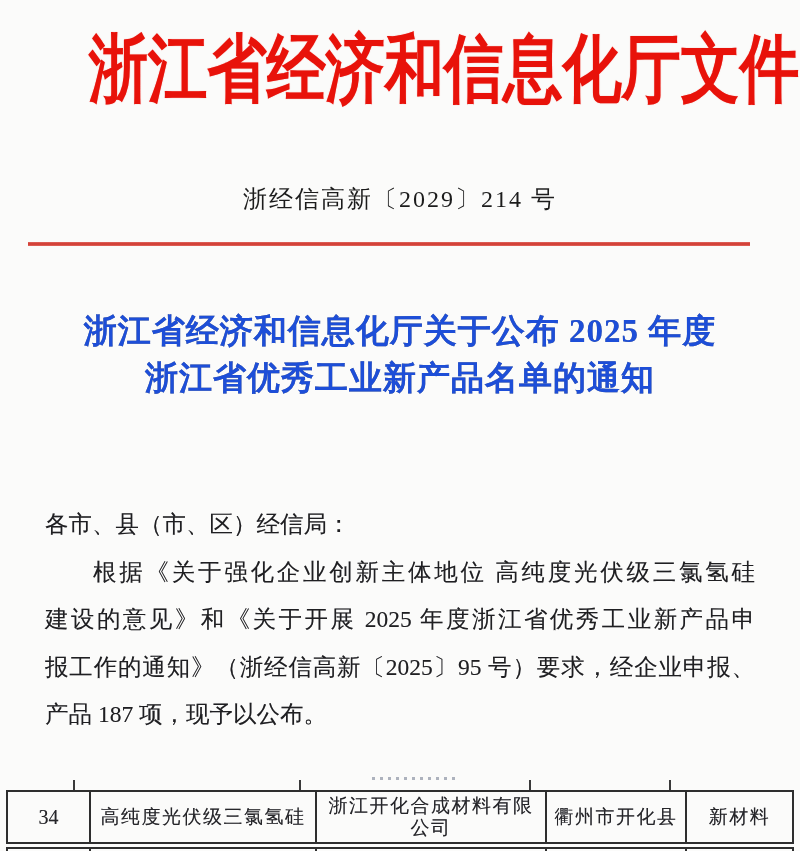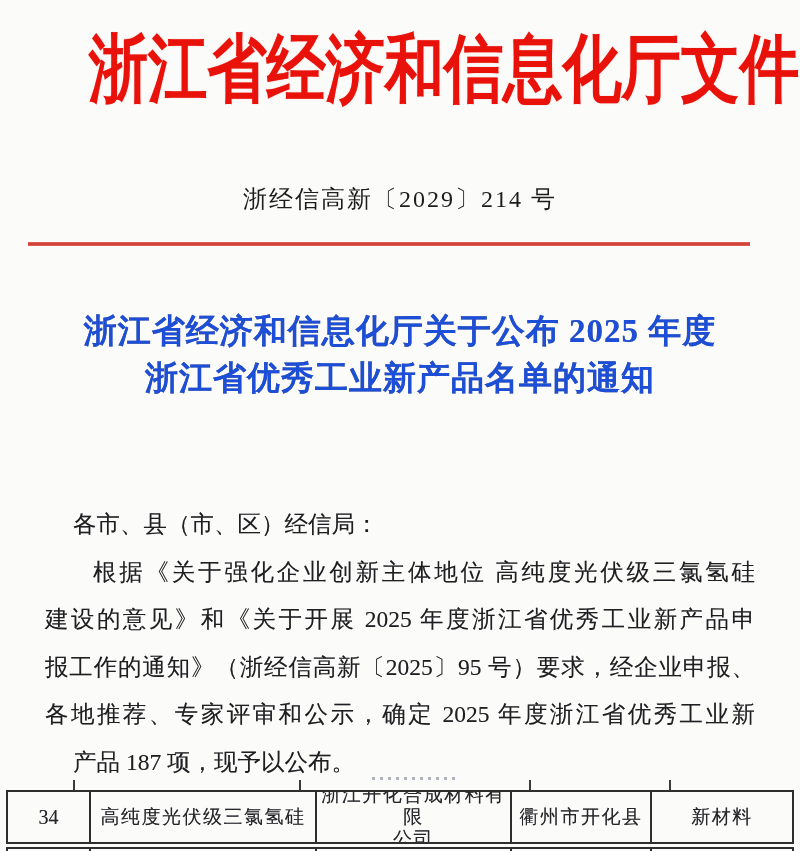--- a/index.html
+++ b/index.html
@@ -55,21 +55,21 @@
     text-shadow:0 0 .6px rgba(0,0,0,.5);
   }
 
   
   .body-block{
     top:501px;left:45px;width:710px;
     font-size:23.5px;line-height:47.5px;
     color:#1f1f22;
     text-shadow:0 0 .6px rgba(20,20,30,.35);
   }
-  .p-line{white-space:nowrap;margin-left:28px;}
+  .p-line{white-space:nowrap;}
   .p-just{text-align:justify;text-align-last:justify;white-space:normal;}
   .p-indent{padding-left:48px;}
 
   
   .artifact-dots{
     top:777px;left:372px;width:86px;height:3px;
     background:repeating-linear-gradient(90deg,#9aa0ae 0 3px,transparent 3px 8px);
     opacity:.8;
   }
   .stub{top:780px;width:2px;height:11px;background:#3a3a3a;}
@@ -88,21 +88,21 @@
     box-sizing:border-box;
     display:flex;flex-direction:column;align-items:center;justify-content:center;
     font-size:19px;color:#26262a;
     letter-spacing:1.5px;
     text-align:center;
     line-height:22px;
     overflow:hidden;
     text-shadow:0 0 .6px rgba(20,20,30,.4);
   }
   .tcell:first-child{border-left:none;}
-  .c1{width:81px;}.c2{width:226px;}.c3{width:195px;}.c4{width:140px;}.c5{flex:1;}
+  .c1{width:81px;}.c2{width:226px;}.c3{width:230px;}.c4{width:140px;}.c5{flex:1;}
   .cell-idx{font-size:20px;letter-spacing:0;}
 </style>
 </head>
 <body>
 
 <div class="abs org-title-wrap">
   <span class="org-title">浙江省经济和信息化厅文件</span>
 </div>
 
 <div class="abs doc-number">浙经信高新〔2029〕214 号</div>
@@ -112,21 +112,20 @@
 <div class="abs notice-title">
   <div>浙江省经济和信息化厅关于公布 2025 年度</div>
   <div>浙江省优秀工业新产品名单的通知</div>
 </div>
 
 <div class="abs body-block">
   <div class="p-line">各市、县（市、区）经信局：</div>
   <div class="p-just p-indent">根据《关于强化企业创新主体地位 高纯度光伏级三氯氢硅</div>
   <div class="p-just">建设的意见》和《关于开展 2025 年度浙江省优秀工业新产品申</div>
   <div class="p-just">报工作的通知》（浙经信高新〔2025〕95 号）要求，经企业申报、</div>
-  <div class="p-just">各地推荐、专家评审和公示，确定 2025 年度浙江省优秀工业新</div>
   <div class="p-line">产品 187 项，现予以公布。</div>
 </div>
 
 <div class="abs artifact-dots"></div>
 <div class="abs stub stub1"></div>
 <div class="abs stub stub2"></div>
 <div class="abs stub stub3"></div>
 <div class="abs stub stub4"></div>
 
 <div class="abs tbl">

